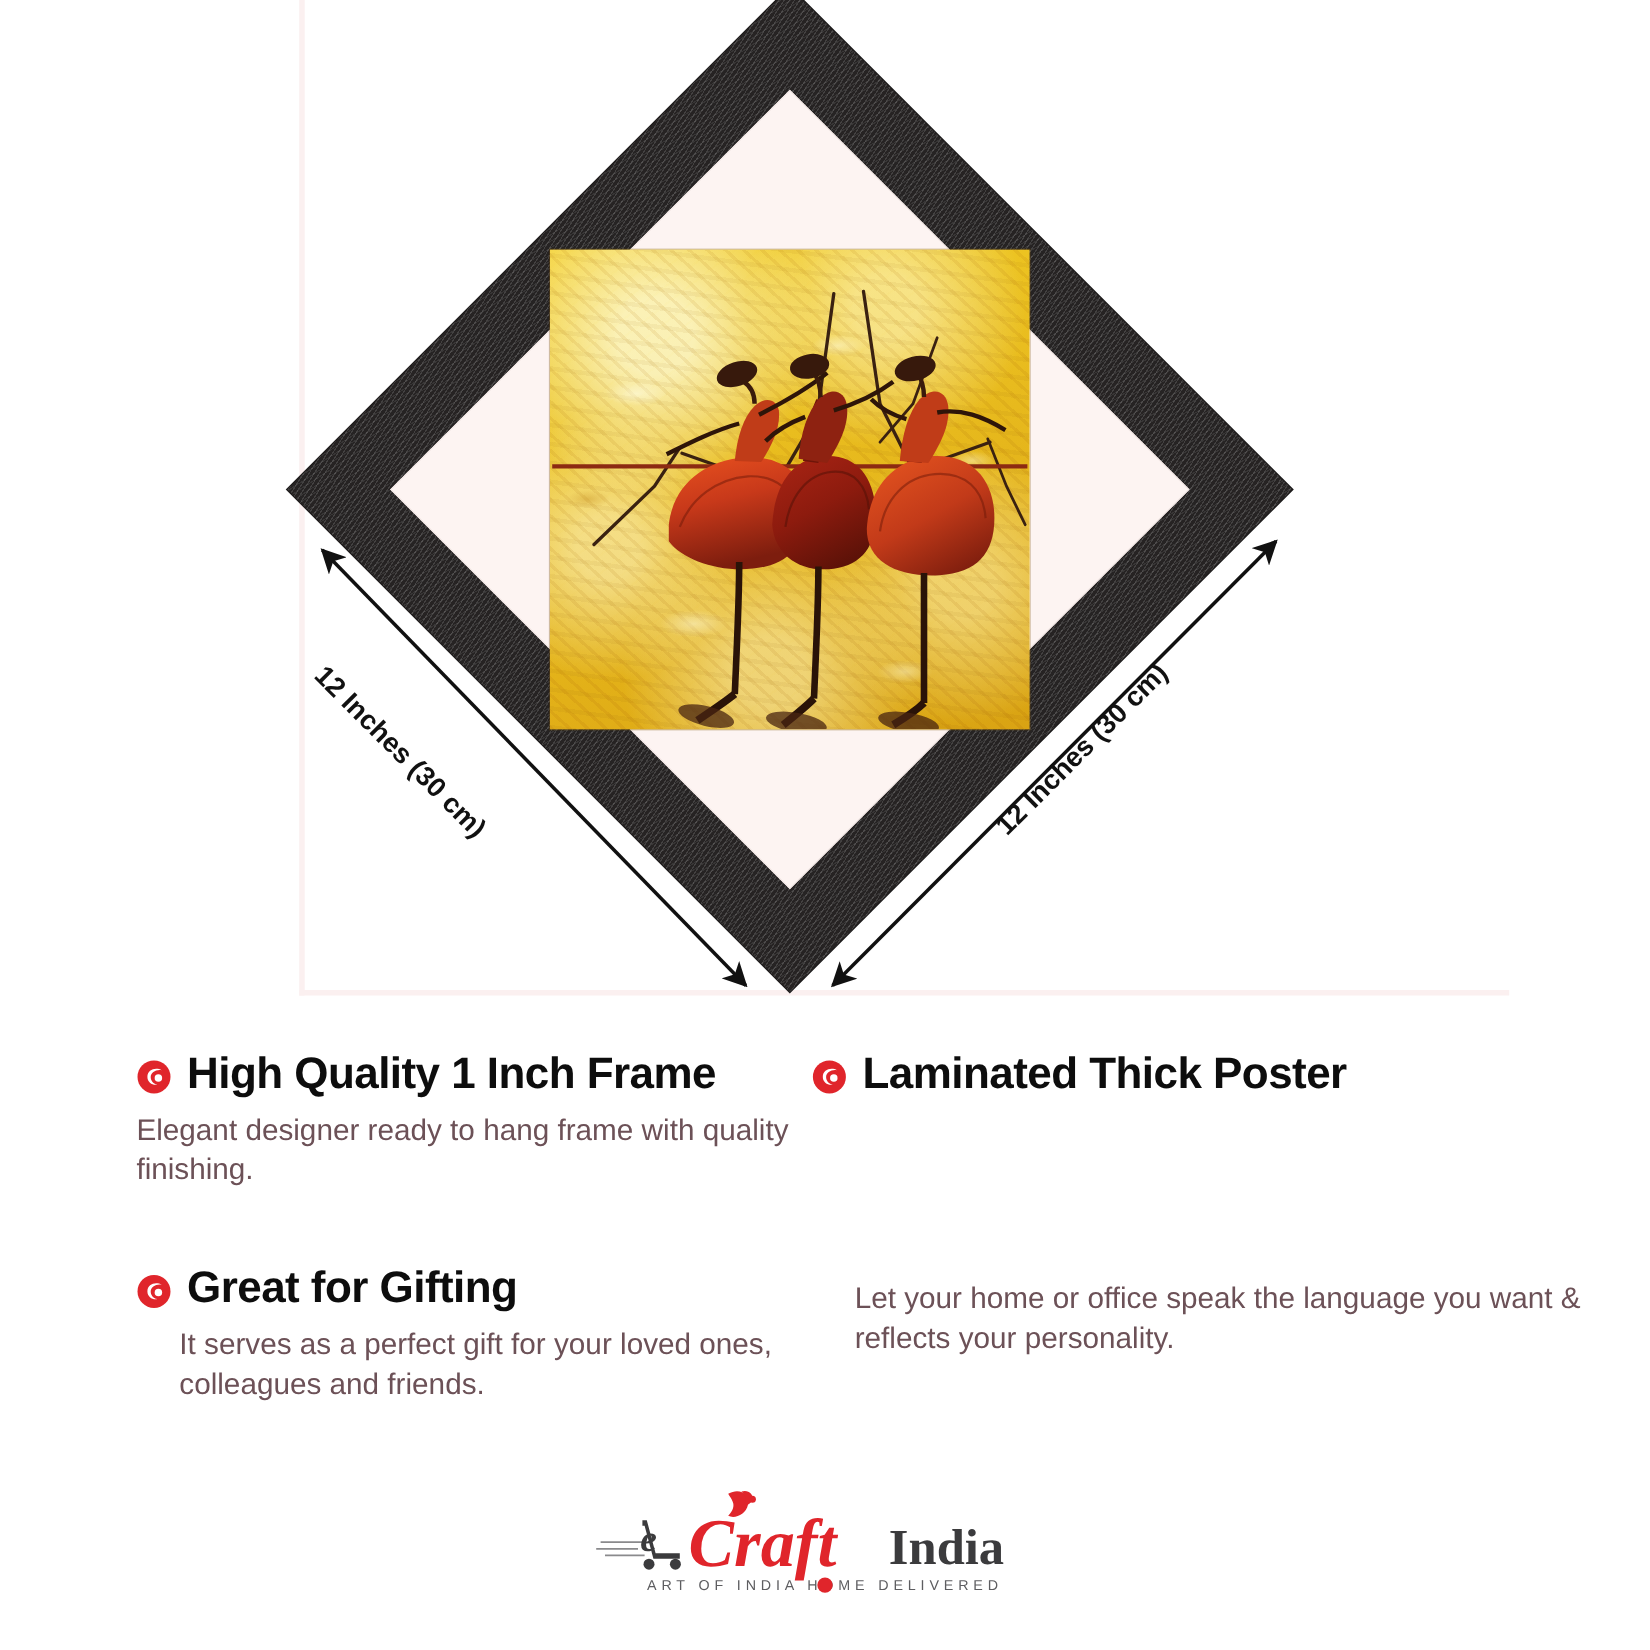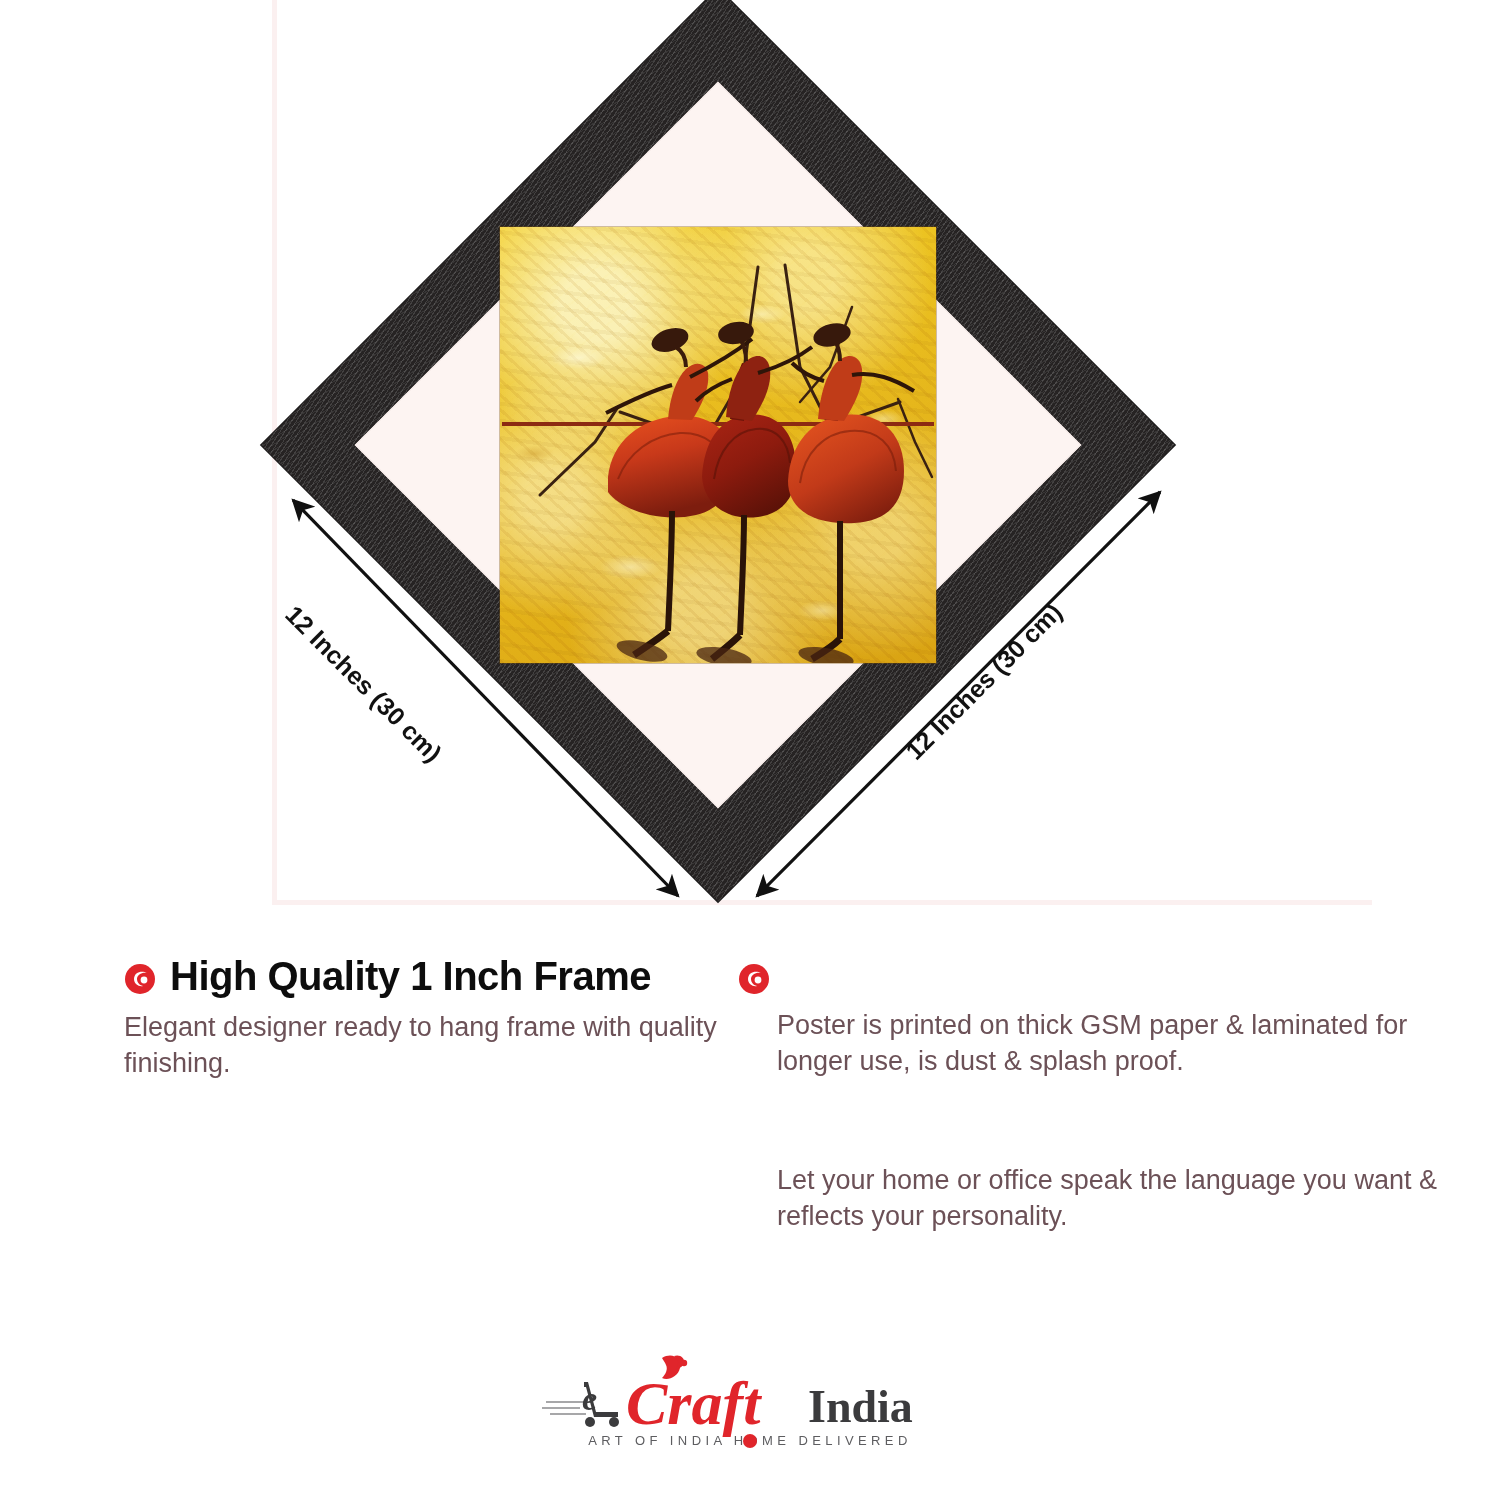--- a/index.html
+++ b/index.html
@@ -287,24 +287,37 @@
 
   <div class="feat" id="feat-1">
     <div class="feat-head">
       <span class="bullet">
         <svg viewBox="0 0 32 32">
             <circle cx="16" cy="16" r="15" fill="#e0252b"></circle>
             <path d="M23 10c-5-3-13-1-13 6 0 5 5 8 9 7-4-1-6-4-6-7 0-4 5-7 10-6z" fill="#fff"></path>
             <circle cx="20" cy="17" r="3.4" fill="#fff"></circle>
           </svg>
       </span>
+      <span class="feat-title">Laminated Thick Poster</span>
     </div>
-    <div class="feat-body">Poster is printed on thick GSM paper &amp; laminated for longer use, is dust &amp; splash proof.</div>
-  </div>
-
+  </div>
+
+  <div class="feat" id="feat-2">
+    <div class="feat-head">
+      <span class="bullet">
+        <svg viewBox="0 0 32 32">
+            <circle cx="16" cy="16" r="15" fill="#e0252b"></circle>
+            <path d="M23 10c-5-3-13-1-13 6 0 5 5 8 9 7-4-1-6-4-6-7 0-4 5-7 10-6z" fill="#fff"></path>
+            <circle cx="20" cy="17" r="3.4" fill="#fff"></circle>
+          </svg>
+      </span>
+      <span class="feat-title">Great for Gifting</span>
+    </div>
+    <div class="feat-body">It serves as a perfect gift for your loved ones, colleagues and friends.</div>
+  </div>
 
   <div class="feat" id="feat-3">
     <div class="feat-body">Let your home or office speak the language you want &amp; reflects your personality.</div>
   </div>
 </div>
 
 <div id="logo">
   <div id="logo-mark">
     <svg viewBox="0 0 420 100">
 

